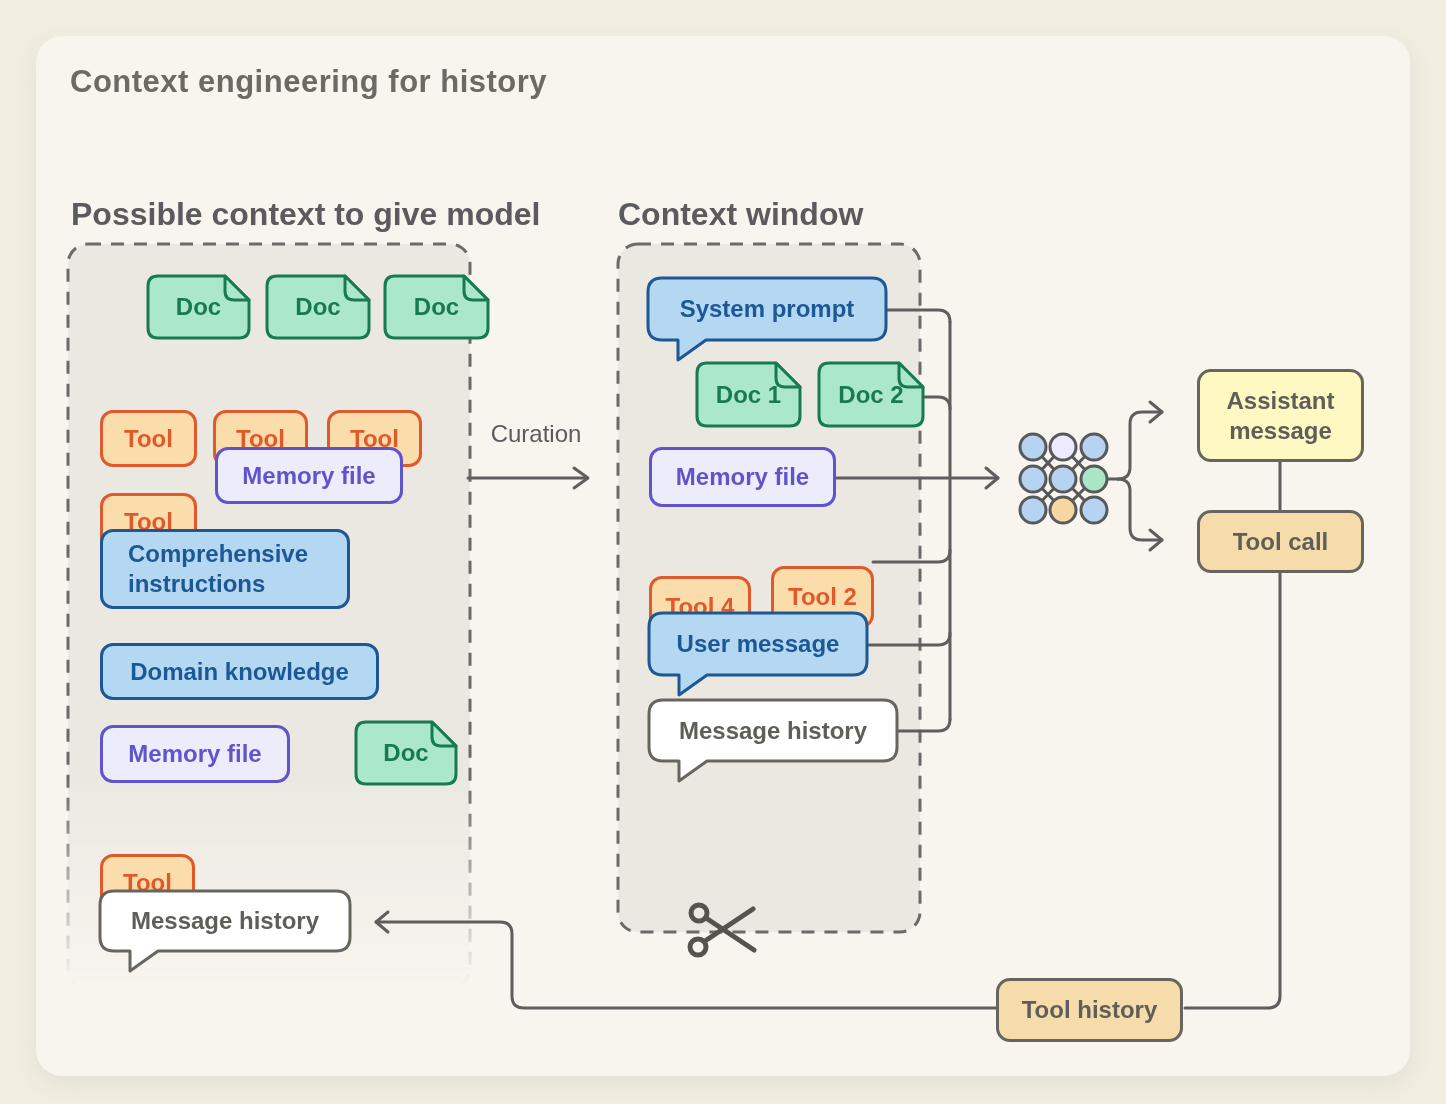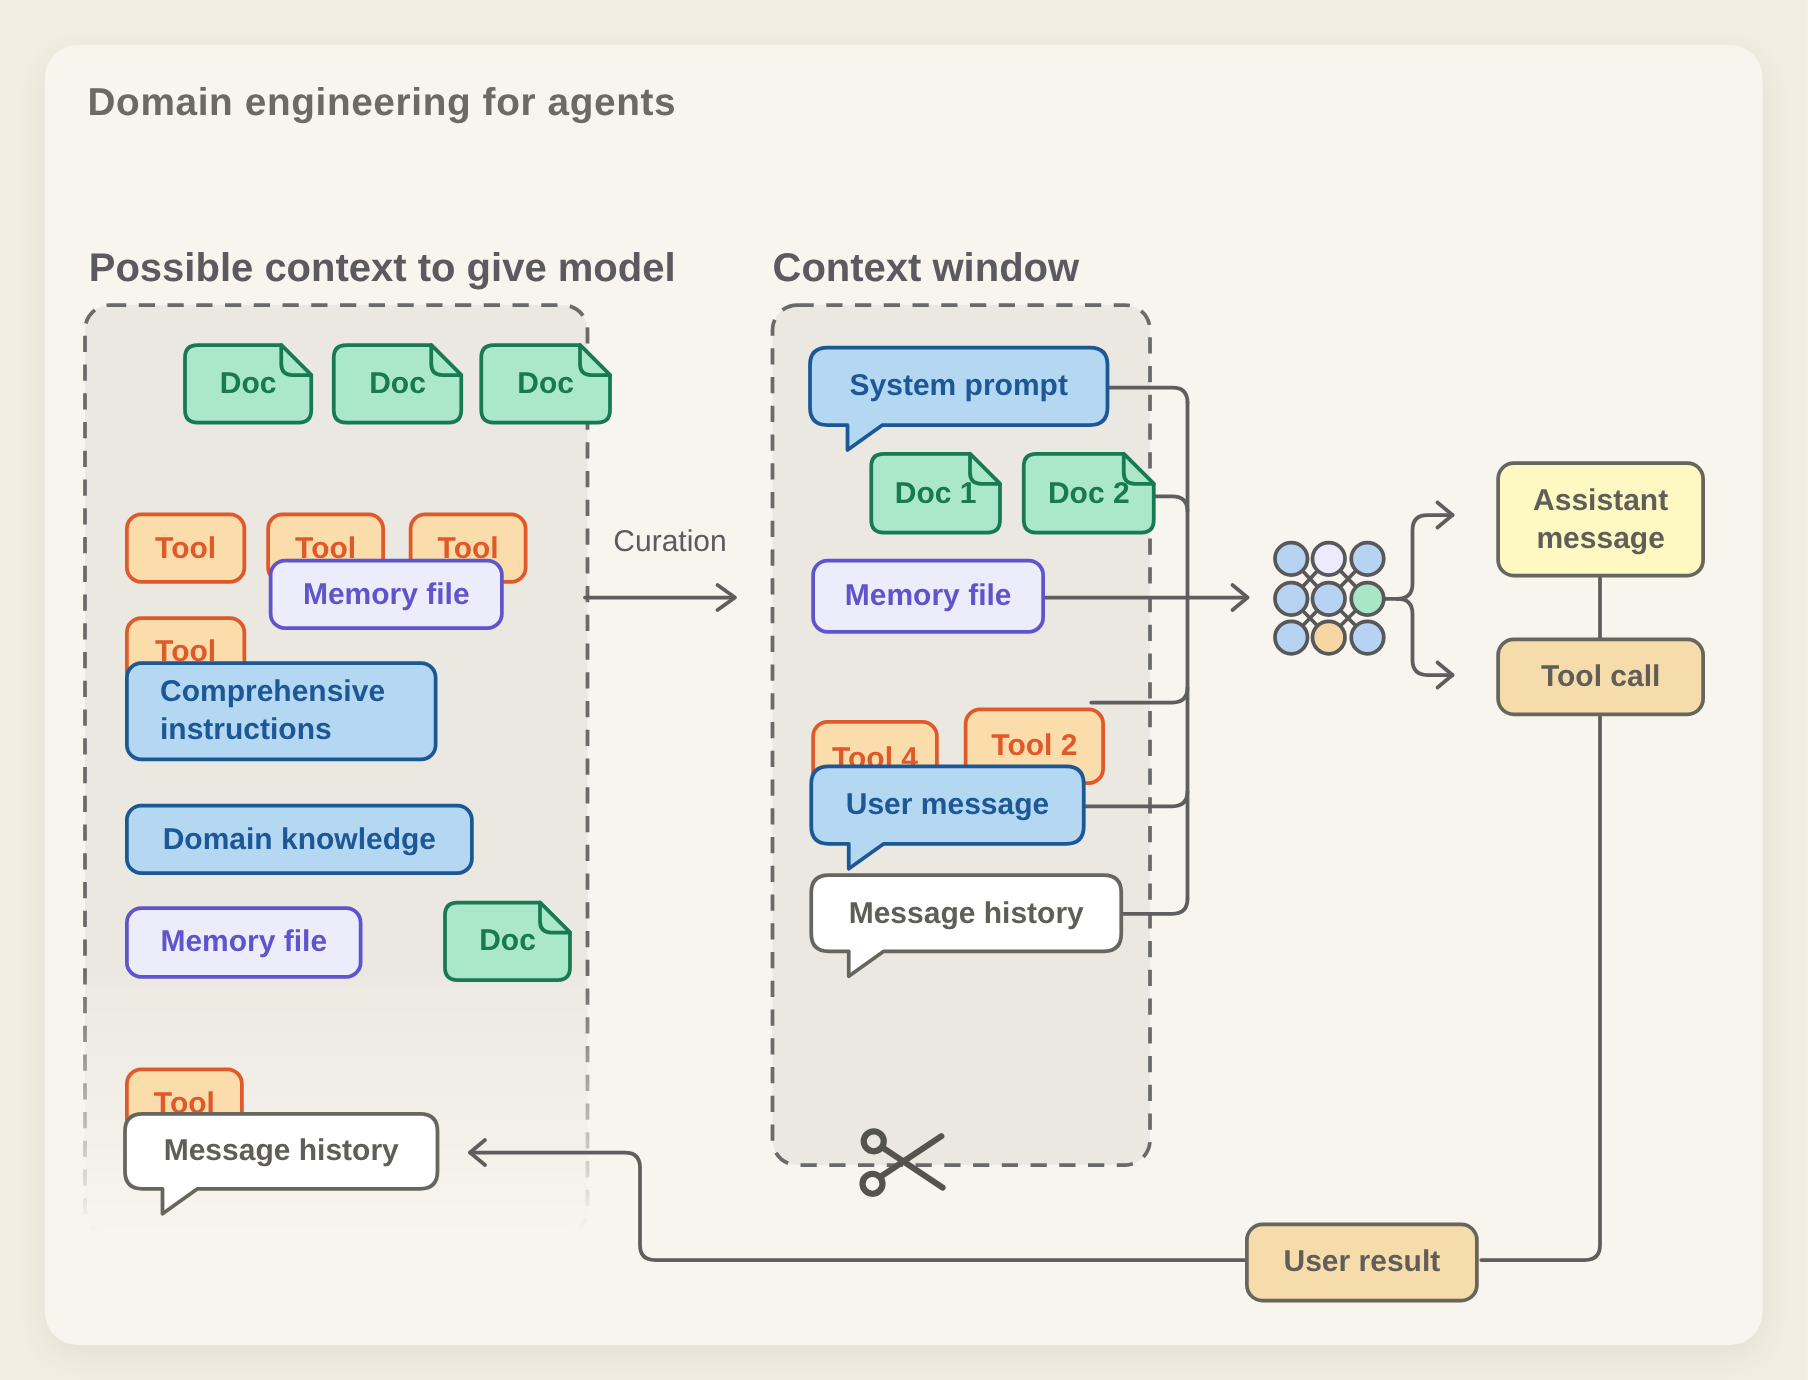--- a/index.html
+++ b/index.html
@@ -116,21 +116,21 @@
     </g>
 
     <g fill="none" stroke="#54544f" stroke-width="5" stroke-linecap="round">
       <circle cx="699" cy="913" r="8"></circle>
       <circle cx="698" cy="947" r="8"></circle>
       <path d="M706 918 L754 950"></path>
       <path d="M705 941 L753 909"></path>
     </g>
   </svg>
 
-  <div class="title">Domain engineering for agents</div>
+  <div class="title">Context engineering for history</div>
   <div class="section-label" style="left:71px;top:196px;">Possible context to give model</div>
   <div class="section-label" style="left:618px;top:196px;">Context window</div>
   <div class="curation-label">Curation</div>
 
   <div class="shape doc-shape" style="left:100px;top:276px;width:101px;height:62px">
       <svg viewBox="0 0 101 62" width="101" height="62" class="shape-svg">
         <path d="M10 0H77L101 24V52Q101 62 91 62H10Q0 62 0 52V10Q0 0 10 0Z" fill="#abe7c9" stroke="#187a50" stroke-width="3" stroke-linejoin="round"></path>
         <path d="M77 0V15Q77 24 86 24H101Z" fill="#abe7c9" stroke="#187a50" stroke-width="3" stroke-linejoin="round"></path>
       </svg>
     <span class="label">Doc</span>
@@ -219,21 +219,21 @@
     <span class="label">Doc 2</span>
     </div>
 
   <div class="item box memory" style="left:649px;top:447px;width:187px;height:60px">
     <span class="label">Memory file</span>
     </div>
 
   <div class="item box tool" style="left:649px;top:530px;width:102px;height:62px">
     <span class="label">Tool 4</span>
     </div>
-  <div class="item box tool" style="left:771px;top:520px;width:113px;height:62px">
+  <div class="item box tool" style="left:771px;top:520px;width:103px;height:62px">
     <span class="label">Tool 2</span>
     </div>
 
   <div class="shape bubble-blue" style="left:649px;top:613px;width:218px;height:62px">
       <svg viewBox="0 0 218 84" width="218" height="84" class="shape-svg">
         <path d="M14 0H204Q218 0 218 14V48Q218 62 204 62H58L30 82L30 62H14Q0 62 0 48V14Q0 0 14 0Z" fill="#b4d7f2" stroke="#1c5796" stroke-width="3" stroke-linejoin="round"></path>
       </svg>
     <span class="label">User message</span>
     </div>
 
@@ -244,15 +244,15 @@
     <span class="label">Message history</span>
     </div>
 
   <div class="item box white-box center-text" style="left:1197px;top:369px;width:167px;height:93px;border-radius:14px">
     <span class="label">Assistant message</span>
     </div>
   <div class="item box tan" style="left:1197px;top:510px;width:167px;height:63px;border-radius:14px">
     <span class="label">Tool call</span>
     </div>
   <div class="item box tan" style="left:996px;top:978px;width:187px;height:64px;border-radius:14px">
-    <span class="label">User result</span>
+    <span class="label">Tool history</span>
     </div>
 </div>
 
 </body></html>

